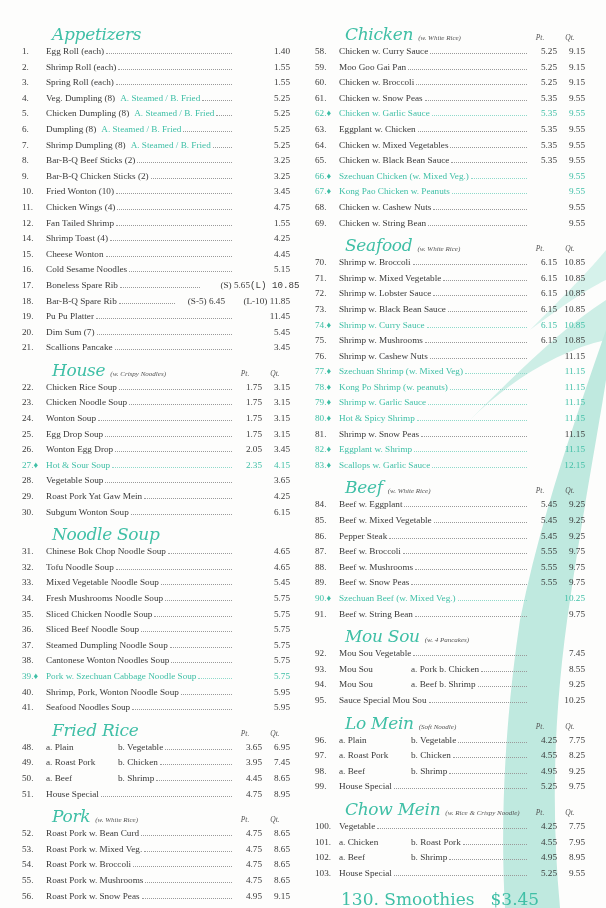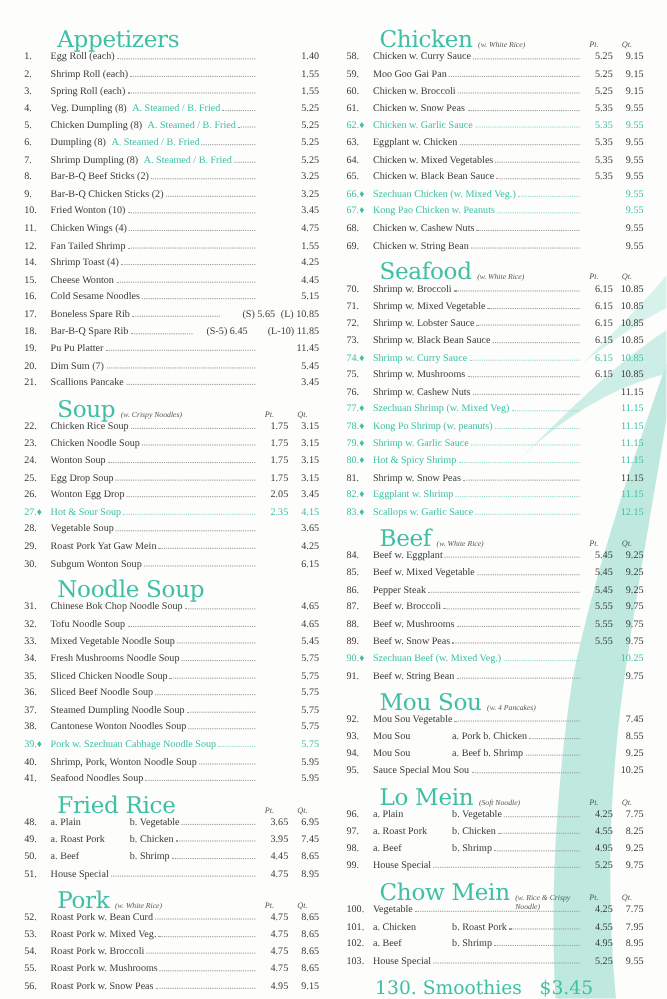--- a/index.html
+++ b/index.html
@@ -10,22 +10,22 @@
     color: #3a3a3a;
   }
   .palm { position: absolute; left: 0; top: 0; width: 606px; height: 908px; pointer-events: none; }
   .col { position: absolute; top: 22px; }
   .col-left { left: 22px; width: 268px; }
   .col-right { left: 315px; width: 270px; }
   .section-title {
     display: flex; align-items: baseline; height: 22px; margin-top: 2px;
   }
   .section-title .name {
-    font-family: "DejaVu Serif", serif; 
-    color: #3fbfa6; font-size: 21px; padding-left: 30px; letter-spacing: -0.3px;
+    font-family: "DejaVu Serif", serif; font-style: italic;
+    color: #3fbfa6; font-size: 17px; padding-left: 30px; letter-spacing: -0.3px;
   }
   .section-title .sub {
     font-style: italic; font-size: 7px; color: #555; margin-left: 5px; flex: 1;
   }
   .section-title .ph {
     font-style: italic; font-size: 7.5px; color: #555; width: 30px; text-align: center;
   }
   .row {
     display: flex; align-items: baseline; height: 15.6px; font-size: 9.2px; white-space: nowrap;
   }
@@ -171,21 +171,21 @@
         <span class="label">Cold Sesame Noodles</span>
         <span class="dots"></span>
         <span class="p1"></span>
         <span class="p2">5.15</span>
       </div>
       <div class="row">
         <span class="num">17.</span>
         <span class="label">Boneless Spare Rib</span>
         <span class="dots"></span>
         <span class="p1" style="width: 48px;">(S) 5.65</span>
-        <span class="p2" style="width: 40px;">(L) 10.85</span>
+        <span class="p2" style="width: 40px; font-family: Liberation Mono, monospace;">(L) 10.85</span>
       </div>
       <div class="row">
         <span class="num">18.</span>
         <span class="label">Bar-B-Q Spare Rib</span>
         <span class="dots"></span>
         <span class="p1" style="width: 48px;">(S-5) 6.45</span>
         <span class="p2" style="width: 65px;">(L-10) 11.85</span>
       </div>
       <div class="row">
         <span class="num">19.</span>
@@ -204,21 +204,21 @@
       <div class="row">
         <span class="num">21.</span>
         <span class="label">Scallions Pancake</span>
         <span class="dots"></span>
         <span class="p1"></span>
         <span class="p2">3.45</span>
       </div>
     </div>
     <div class="section">
       <div class="section-title">
-        <span class="name">Soup</span>
+        <span class="name">House</span>
         <span class="sub">(w. Crispy Noodles)</span>
         <span class="ph">Pt.</span>
         <span class="ph">Qt.</span>
       </div>
       <div class="row">
         <span class="num">22.</span>
         <span class="label">Chicken Rice Soup</span>
         <span class="dots"></span>
         <span class="p1">1.75</span>
         <span class="p2">3.15</span>

